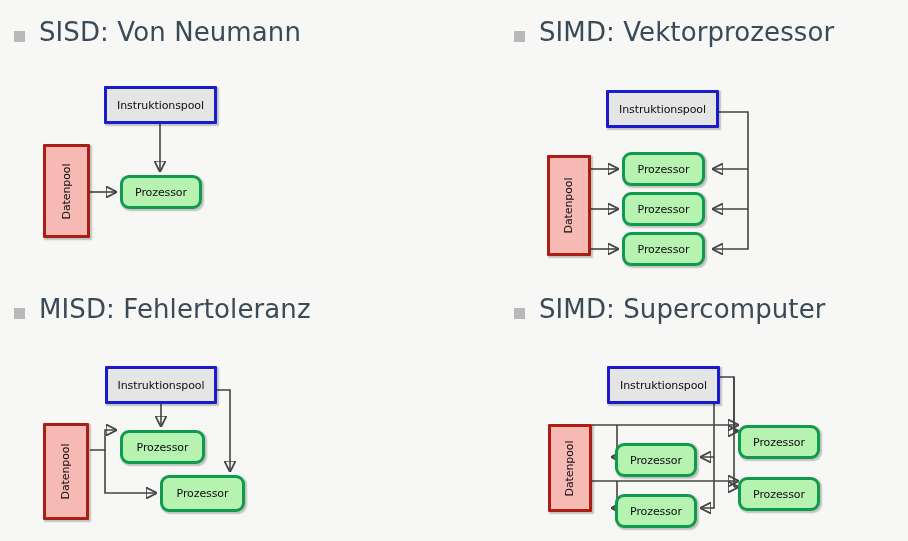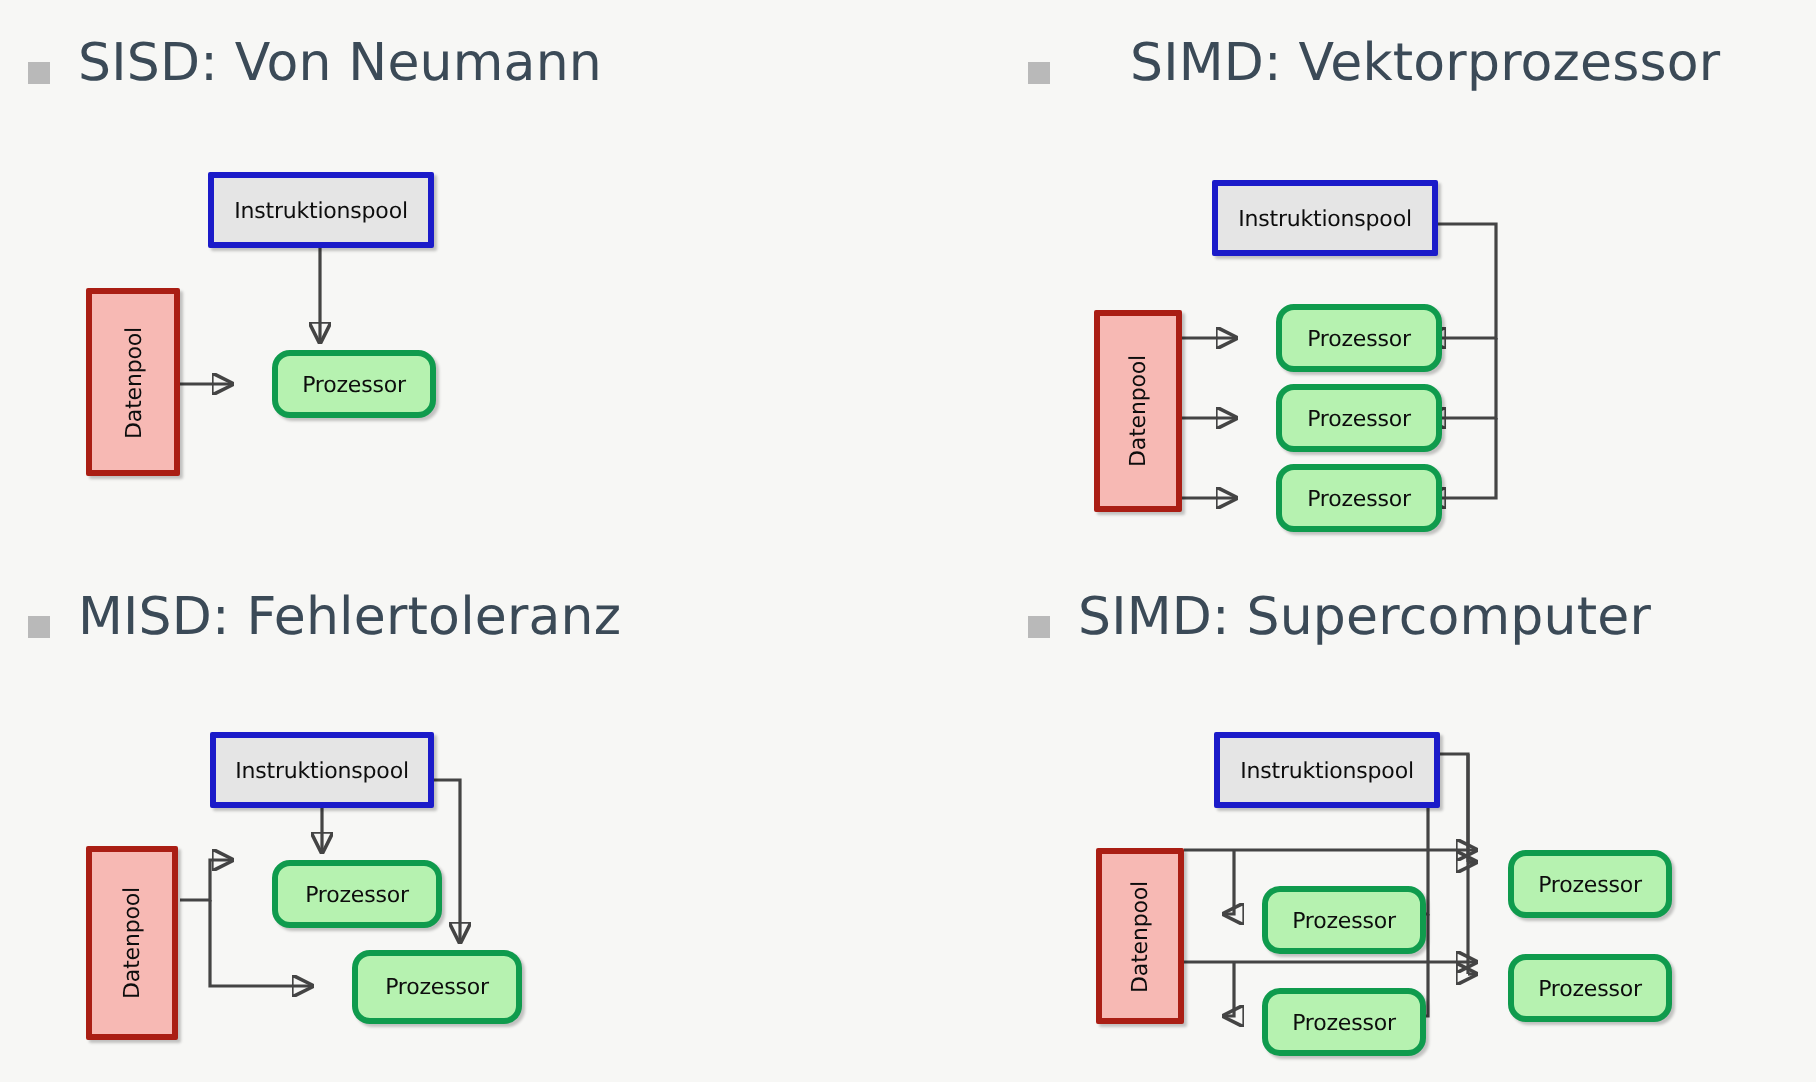--- a/index.html
+++ b/index.html
@@ -61,21 +61,20 @@
   .datapool span{
     transform:rotate(-90deg);
     white-space:nowrap;
     display:inline-block;
   }
   .proc{
     background:#b6f2b0;
     border:3px solid #0f9b4d;
     border-radius:9px;
     box-shadow:1.5px 1.5px 1.5px rgba(0,0,0,0.22);
-    margin-left:16px;
   }
   .wires{position:absolute;left:0;top:0;z-index:1;}
   .wires path, .wires line{stroke:#444;stroke-width:1.6;fill:none;}
 </style>
 </head>
 <body>
 
 <div class="slide">
 
   <div class="quad q-tl">
@@ -105,21 +104,21 @@
       <span>Datenpool</span>
     </div>
 
     <div class="nodebox proc" style="left:120px;top:175px;width:82px;height:34px;">
       <span>Prozessor</span>
     </div>
   </div>
 
   <div class="quad q-tr">
 
-    <div class="heading" style="left:60px;top:18px;gap:26px;">
+    <div class="heading" style="left:60px;top:18px;">
       <span class="bullet"></span>
       <span class="heading-text">SIMD: Vektorprozessor</span>
     </div>
 
     <svg class="wires" width="454" height="280">
       <defs>
         <marker id="arrB" viewBox="0 0 10 10" refX="9" refY="5" markerWidth="7" markerHeight="7" orient="auto-start-reverse">
           <path d="M 0 0 L 10 5 L 0 10 z" fill="#222" stroke="none"></path>
         </marker>
       </defs>

